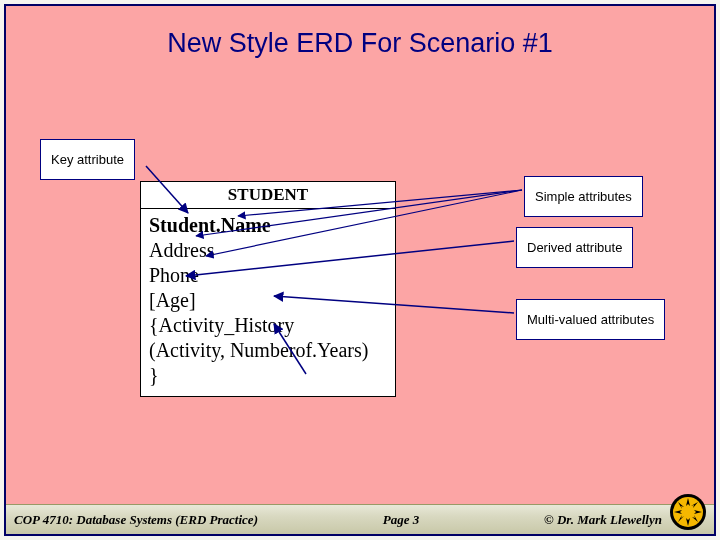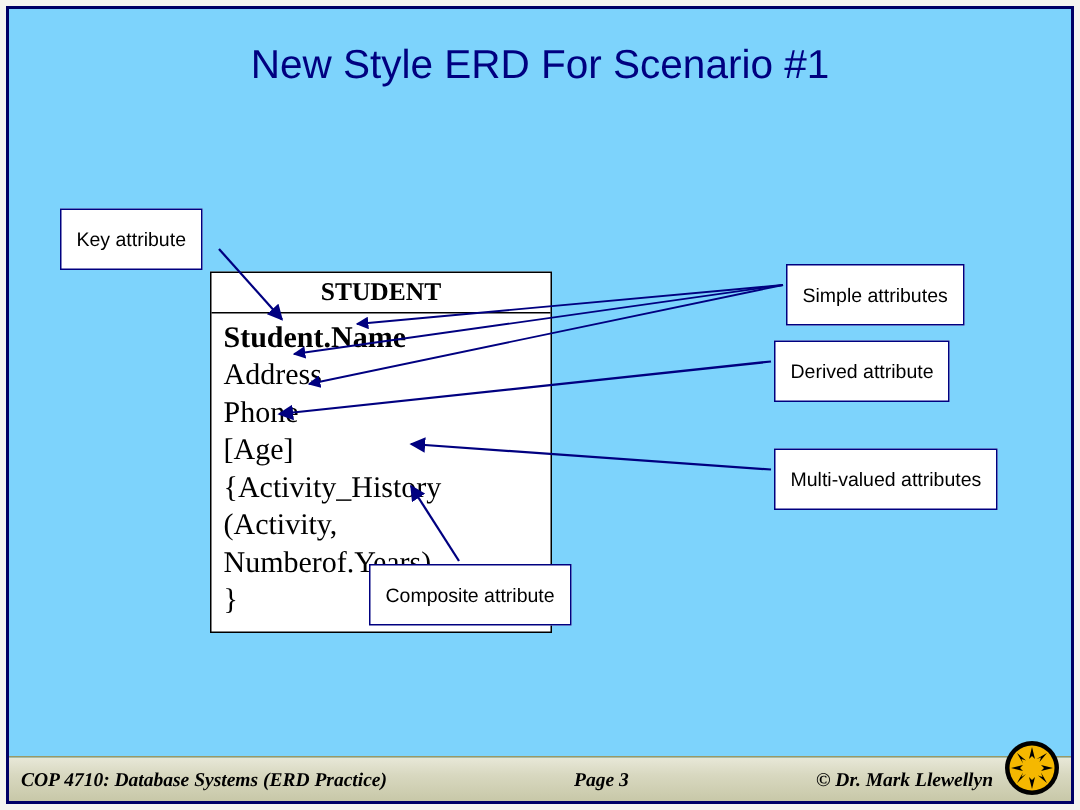--- a/index.html
+++ b/index.html
@@ -8,21 +8,21 @@
     height: 540px;
     background: #f5f5f0;
     font-family: Arial, Helvetica, sans-serif;
     position: relative;
     overflow: hidden;
   }
   .slide {
     position: absolute;
     top: 4px; left: 4px;
     width: 712px; height: 532px;
-    background: #7dd3fc;
+    background: #fca5a5;
     border: 2px solid #000066;
   }
   .title {
     text-align: center;
     font-size: 27px;
     color: #000080;
     padding-top: 22px;
     font-weight: normal;
   }
   .callout {
@@ -31,21 +31,21 @@
     border: 1px solid #000080;
     font-size: 13px;
     color: #000;
     padding: 12px 10px;
     white-space: nowrap;
   }
   .erd-box {
     position: absolute;
     left: 134px;
     top: 175px;
-    width: 228px;
+    width: 256px;
     border: 1px solid #000;
     background: #fff;
   }
   .erd-head {
     border-bottom: 1px solid #000;
     text-align: center;
     font-family: "Times New Roman", serif;
     font-weight: bold;
     font-size: 17px;
     padding: 3px 0;
@@ -106,21 +106,20 @@
       <div>{Activity_History</div>
       <div>(Activity, Numberof.Years)</div>
       <div>}</div>
     </div>
   </div>
 
   <div class="callout" style="left:34px; top:133px;">Key attribute</div>
   <div class="callout" style="left:518px; top:170px;">Simple attributes</div>
   <div class="callout" style="left:510px; top:221px;">Derived attribute</div>
   <div class="callout" style="left:510px; top:293px;">Multi-valued attributes</div>
-  <div class="callout" style="left:240px; top:370px;">Composite attribute</div>
 
   <svg class="arrows">
     <defs>
       <marker id="arr" viewBox="0 0 10 10" refX="9" refY="5" markerWidth="7" markerHeight="7" orient="auto-start-reverse">
         <path d="M 0 0 L 10 5 L 0 10 z" fill="#000080"></path>
       </marker>
     </defs>
 
     <line x1="140" y1="160" x2="182" y2="207" stroke="#000080" stroke-width="1.5" marker-end="url(#arr)"></line>
 

